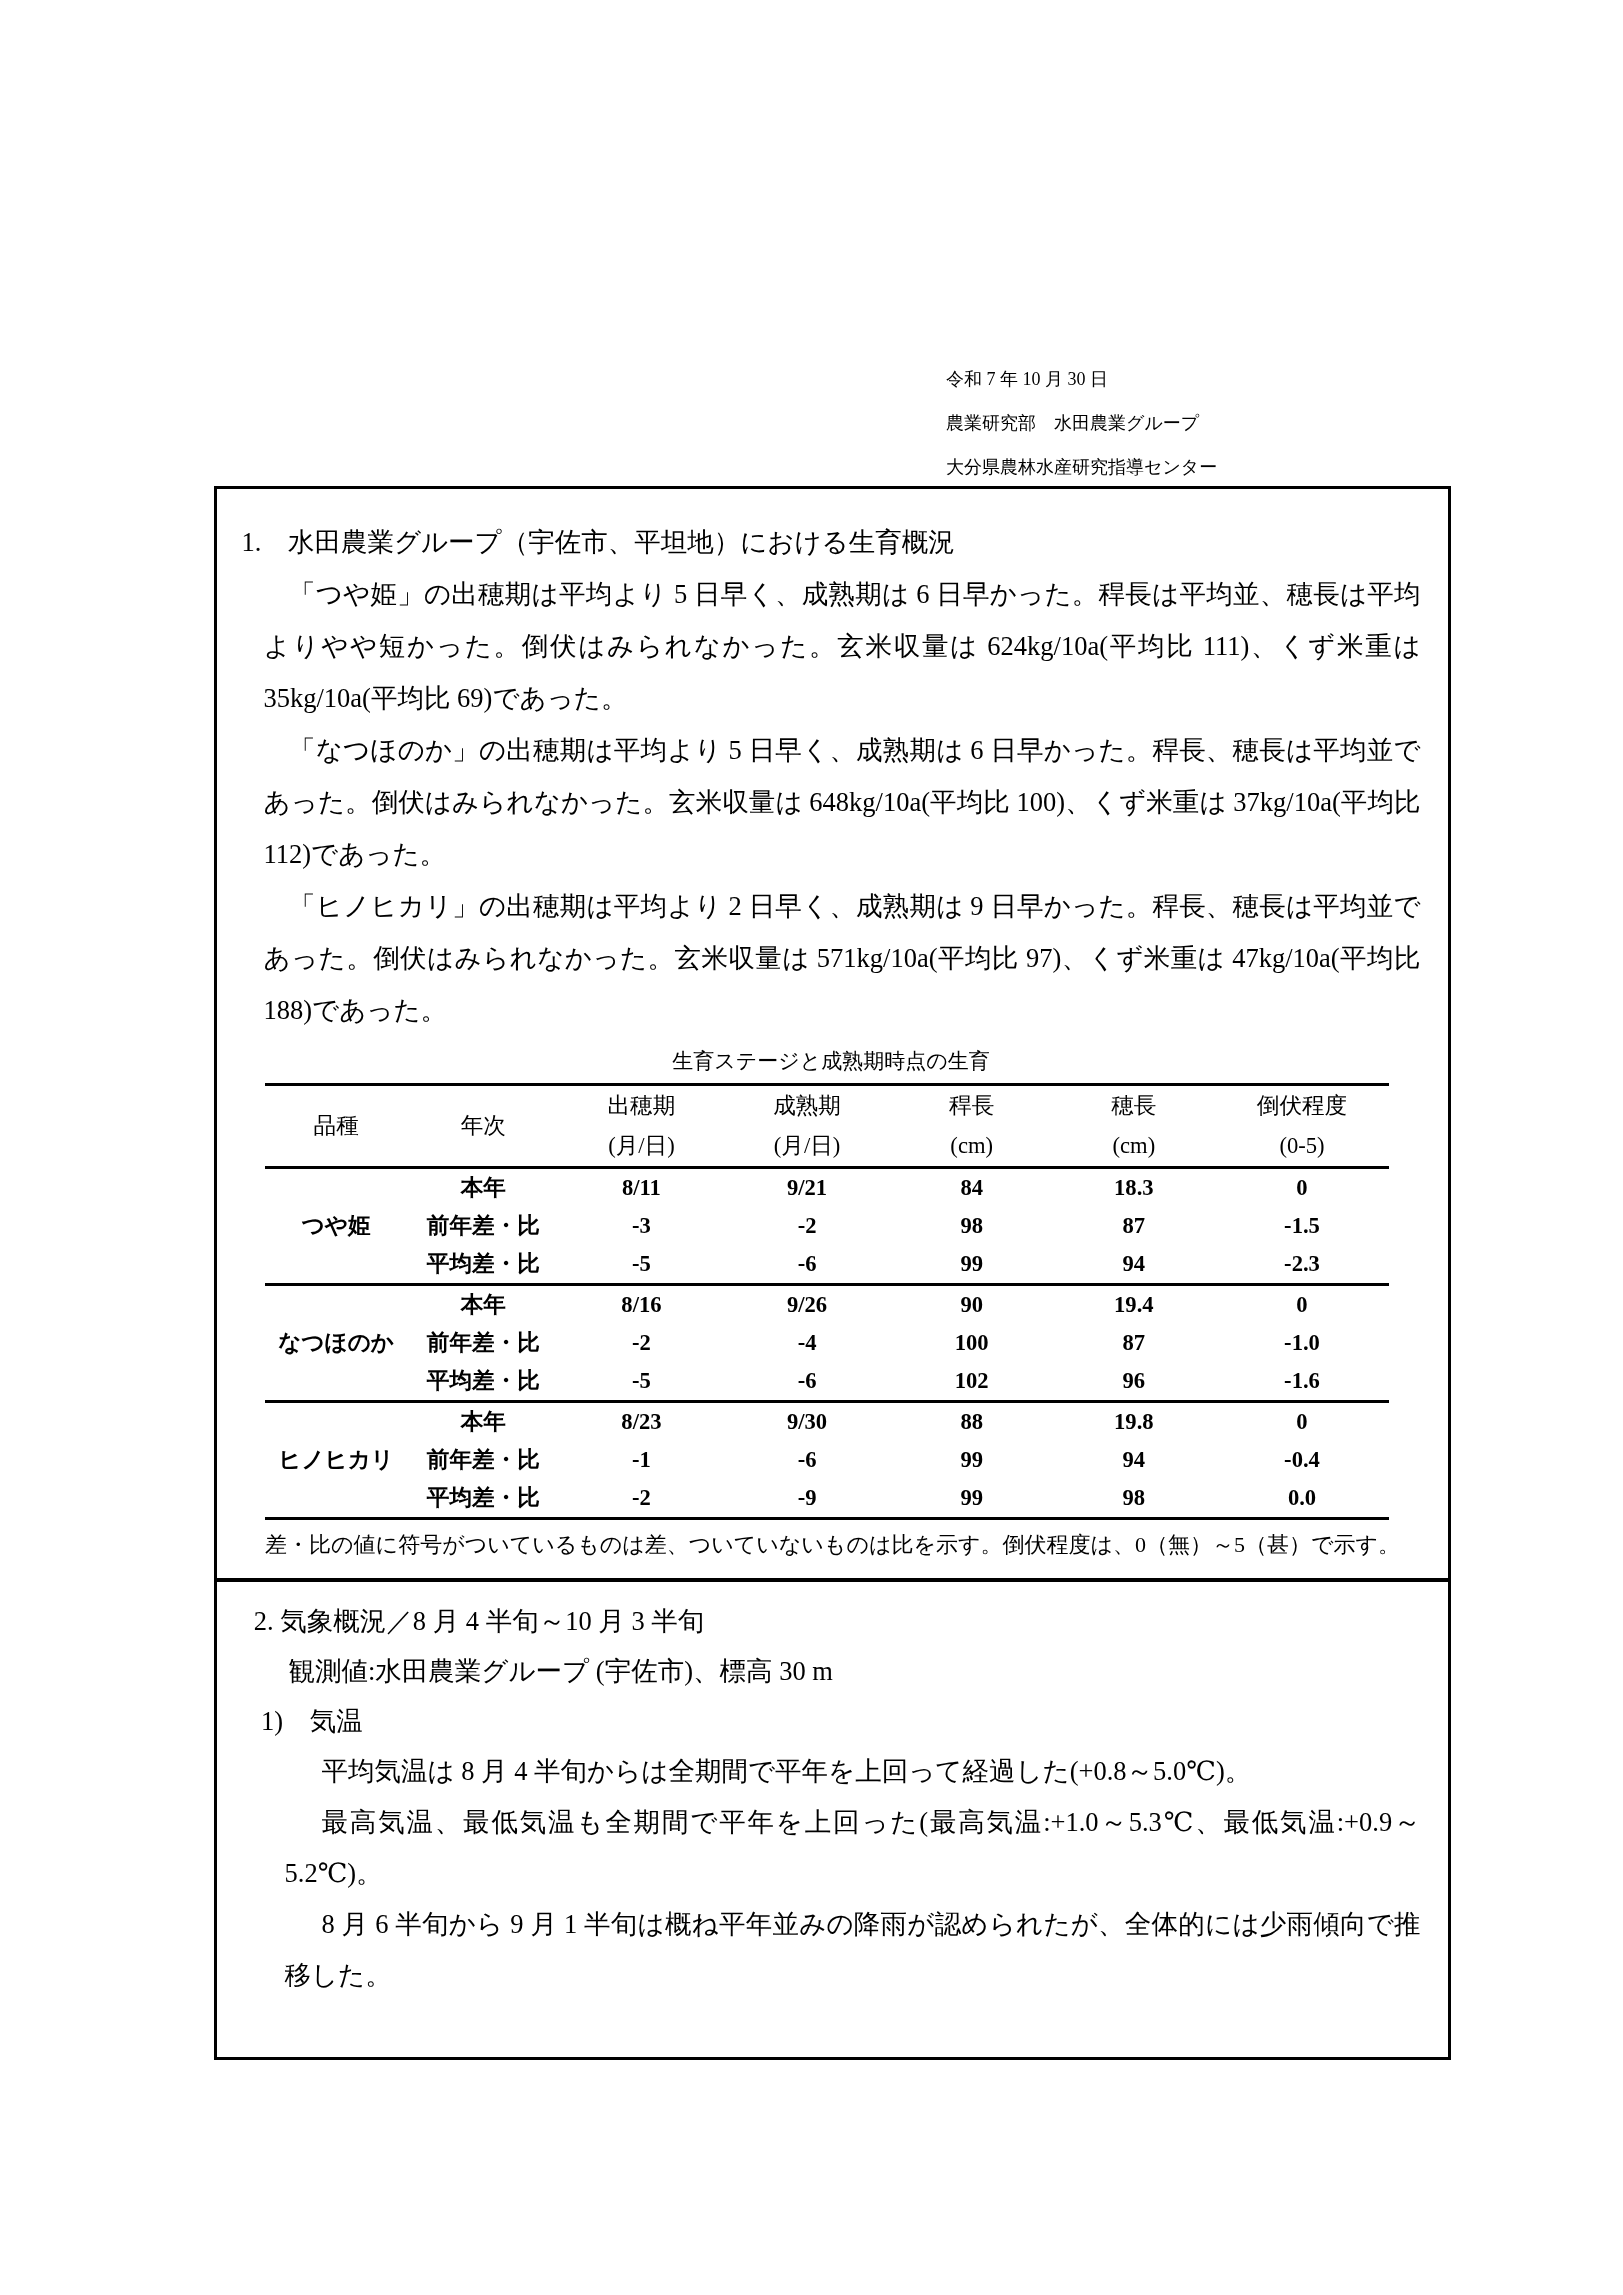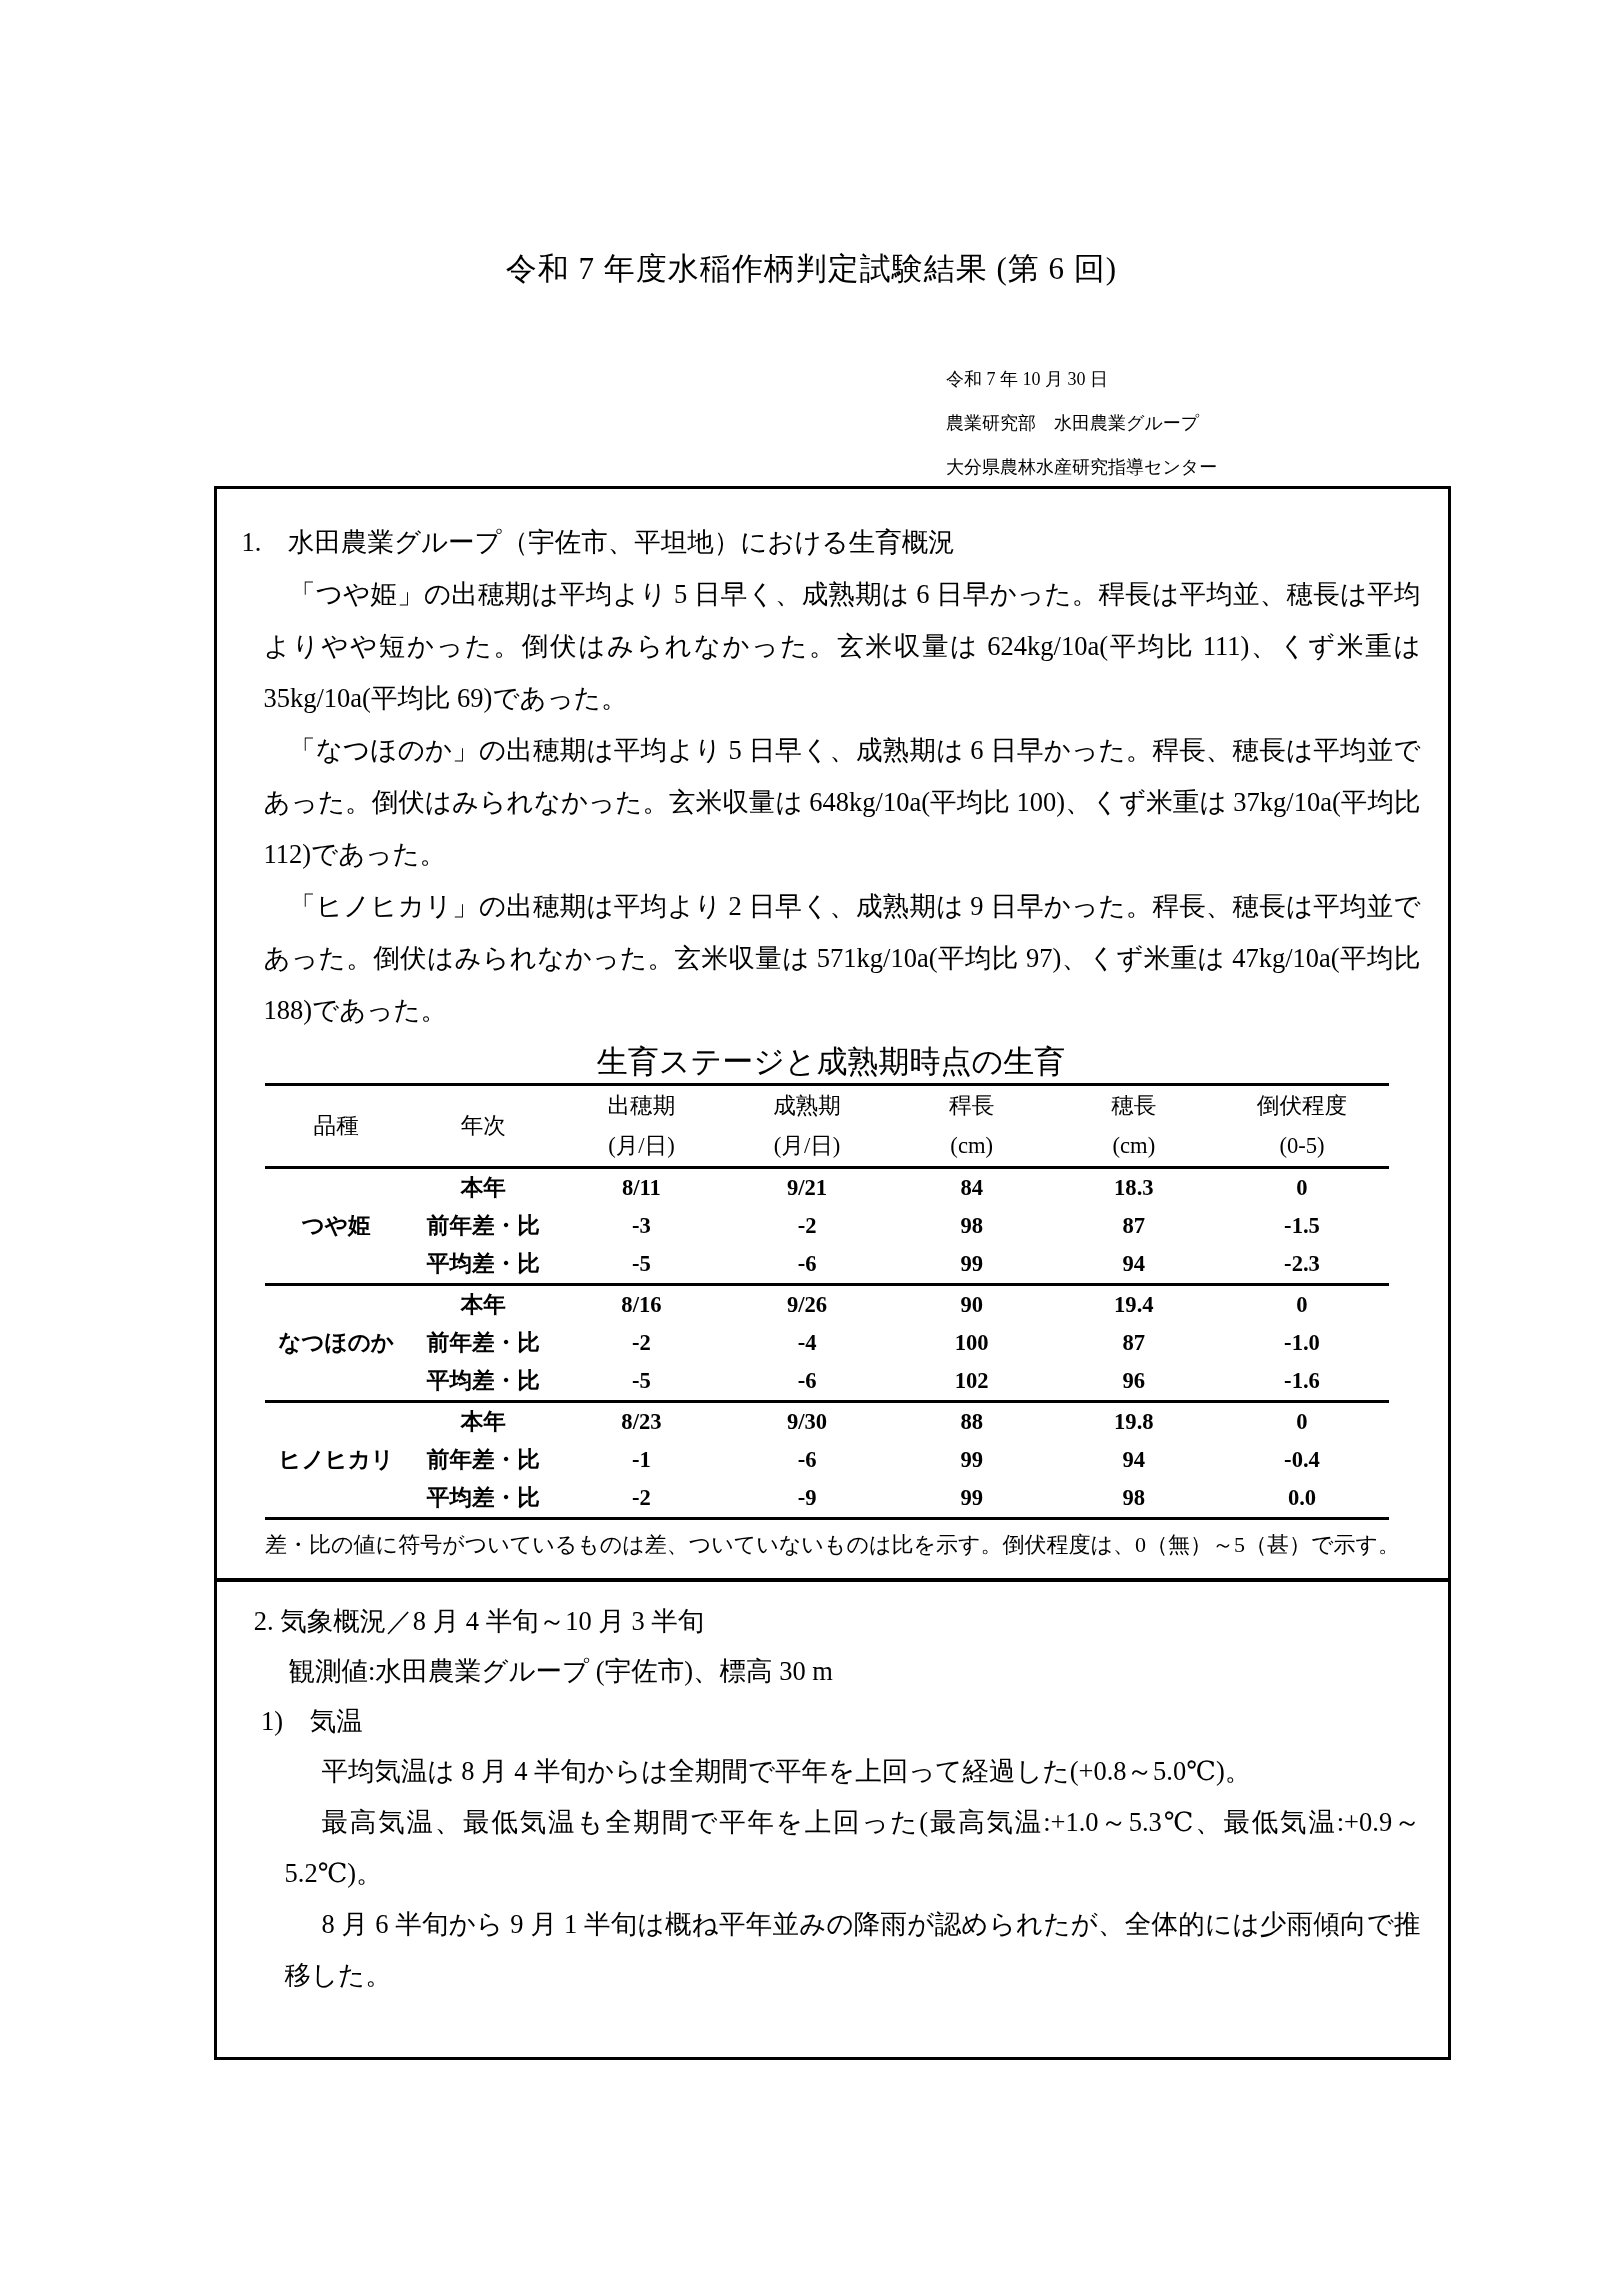--- a/index.html
+++ b/index.html
@@ -32,21 +32,21 @@
   .s1-heading { margin:13.7px 0 0 0; white-space:nowrap; }
   .para {
     margin:0 0 0 22px;
     text-indent:25.5px;
     text-align:justify;
     line-height:52px;
   }
   .tbl-title {
     margin-top:3.9px;
     text-align:center;
-    font-size:31px; line-height:43px;
+    font-size:21px; line-height:43px;
   }
   table.growth {
     border-collapse:collapse;
     margin-left:23.6px;
     width:1124px;
     font-size:22.6px;
     border-top:3.4px solid #000;
     border-bottom:3.4px solid #000;
   }
   table.growth thead { border-bottom:3.4px solid #000; }
@@ -80,21 +80,20 @@
     text-indent:37px;
     text-align:justify;
     line-height:51px;
   }
 </style>
 </head>
 <body>
 
 <div class="page">
 
-  <div class="doc-title">令和 7 年度水稲作柄判定試験結果 (第 6 回)</div>
 
   <div class="header-block">
     <div>令和 7 年 10 月 30 日</div>
     <div>農業研究部　水田農業グループ</div>
     <div>大分県農林水産研究指導センター</div>
   </div>
 
   <div class="content-box">
 
     <div class="s1-heading">1.　水田農業グループ（宇佐市、平坦地）における生育概況</div>

